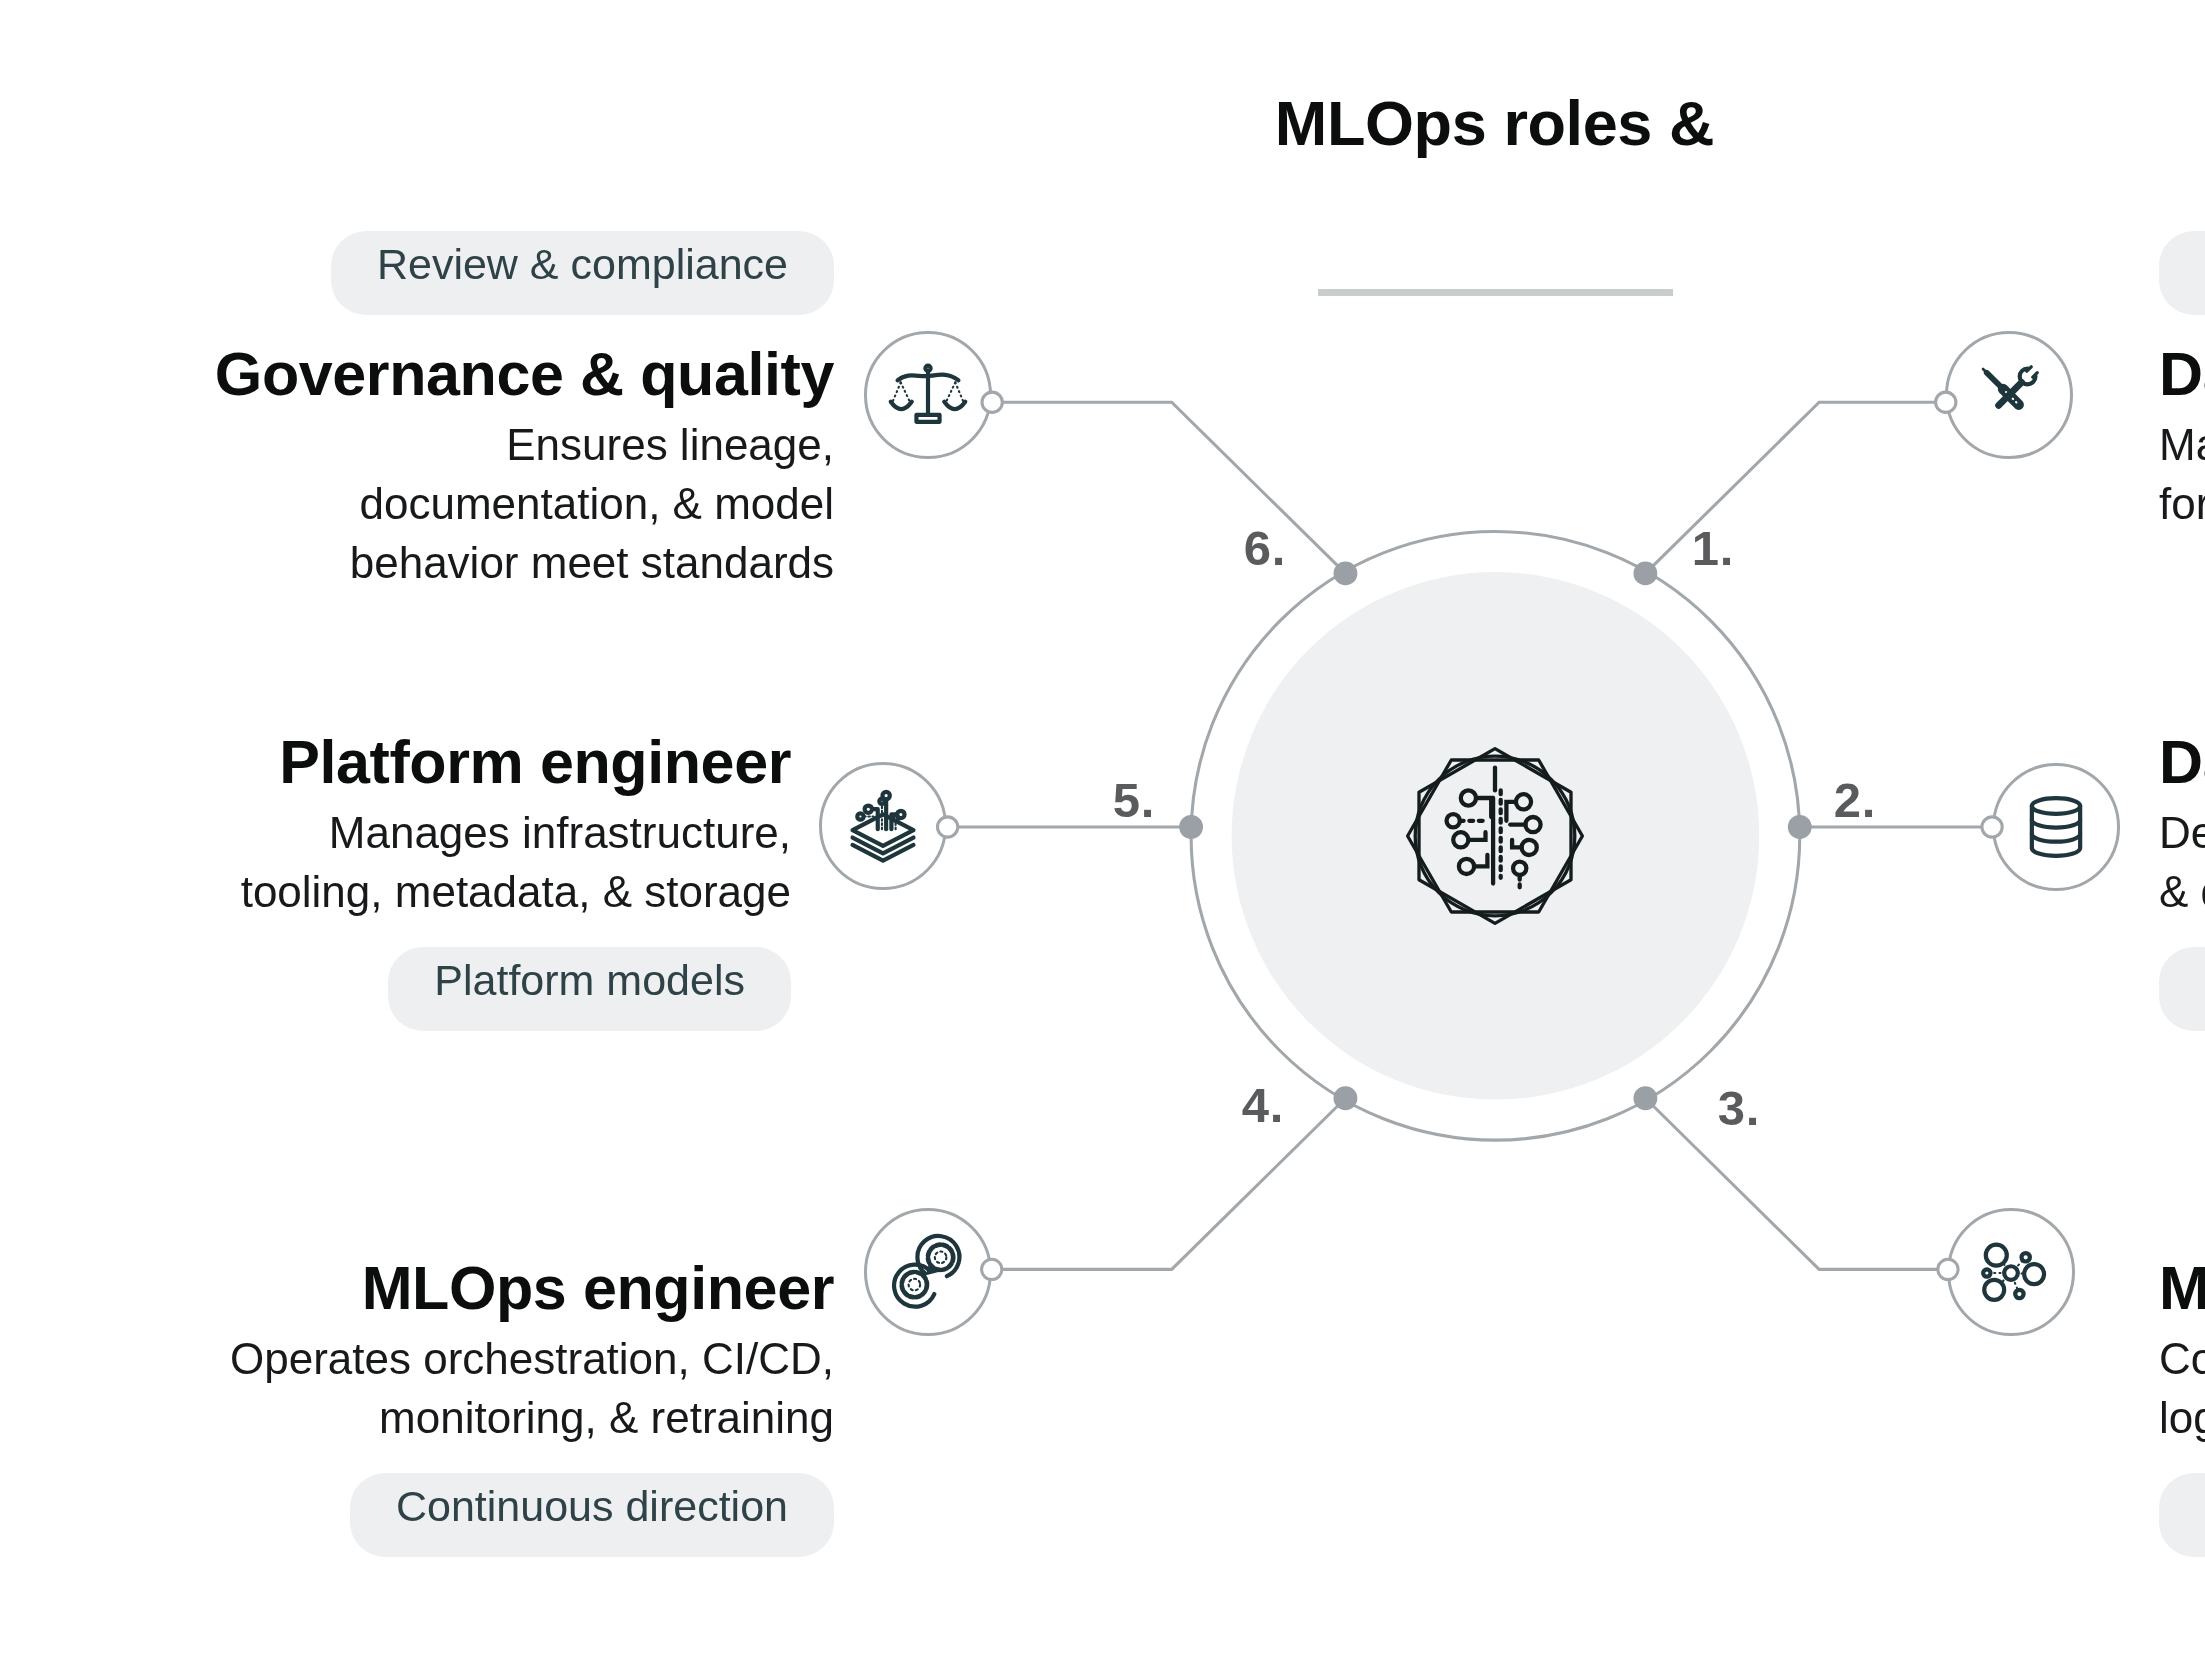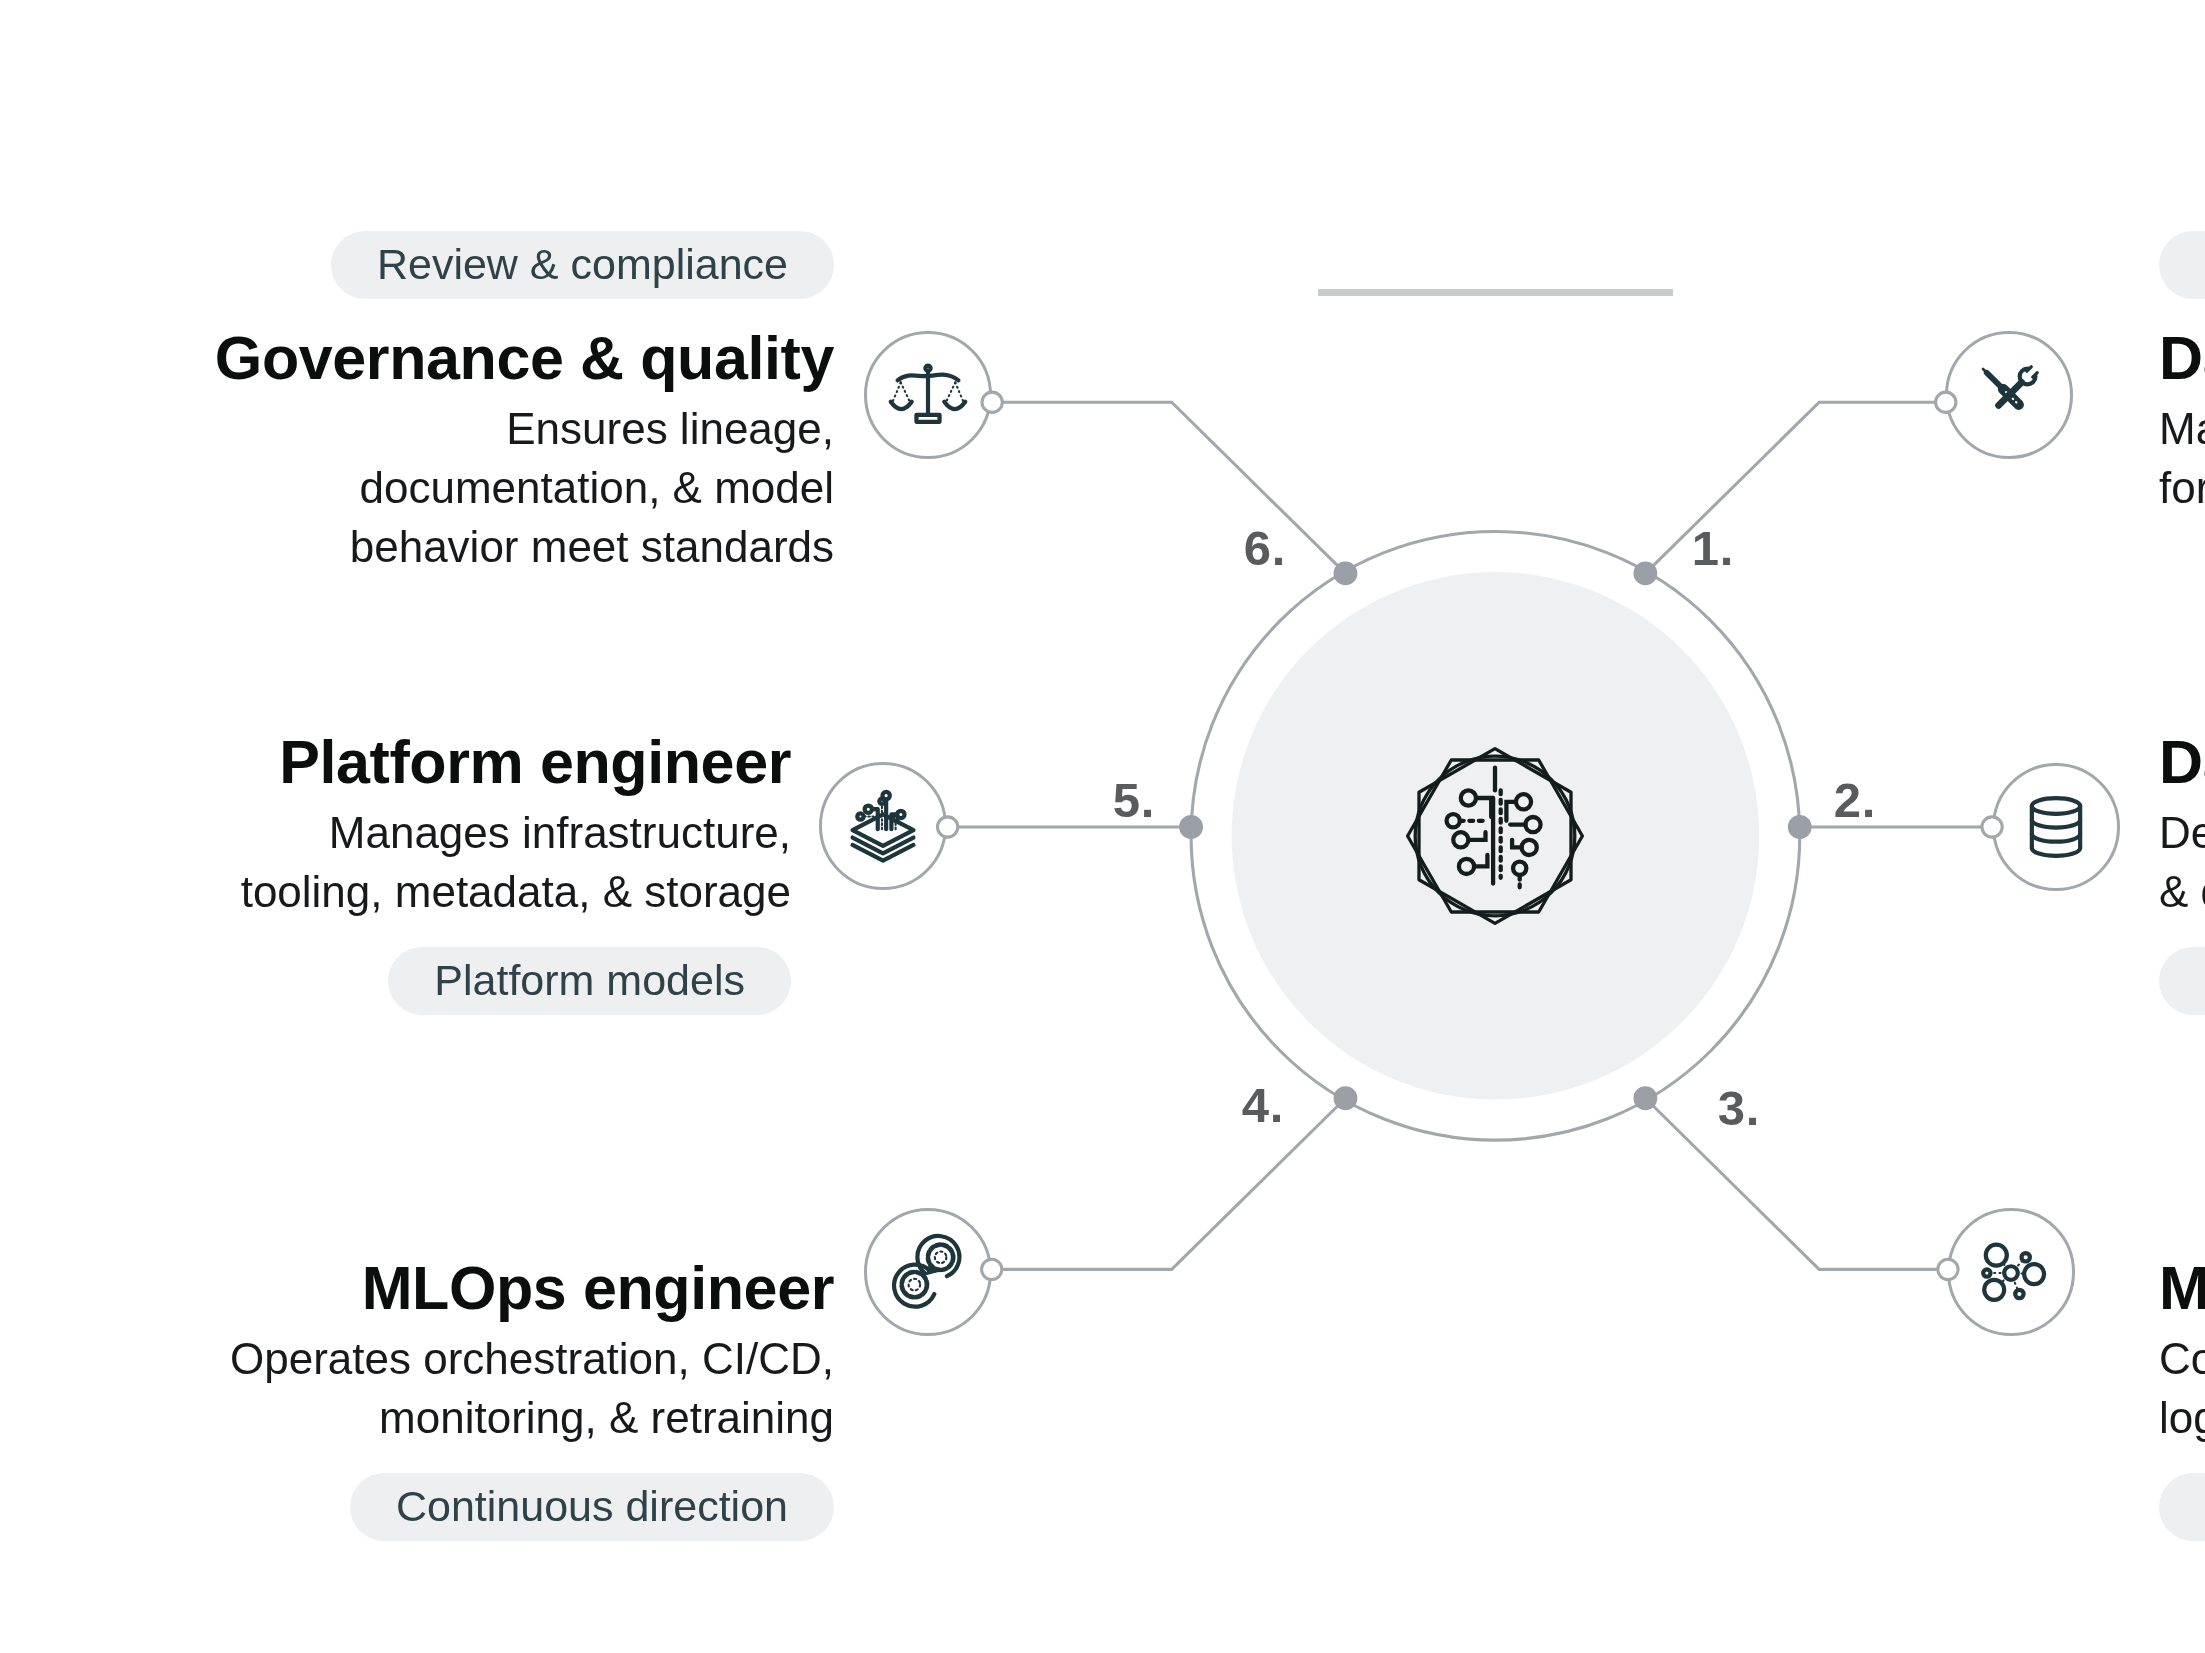--- a/index.html
+++ b/index.html
@@ -52,21 +52,21 @@
   .role-block{position:absolute;width:838px;}
   .role-block.align-right{text-align:right;}
   .role-block.align-left{text-align:left;}
   .rb-tl{right:2107px;top:231px;}
   .rb-tr{left:2159px;top:231px;}
   .rb-ml{right:2150px;top:730px;}
   .rb-mr{left:2159px;top:730px;}
   .rb-bl{right:2107px;top:1256px;}
   .rb-br{left:2159px;top:1256px;}
   .role-tag{
-    display:inline-block;height:68px;line-height:66px;
+    display:inline-block;height:84px;line-height:66px;
     padding:0 46px;border-radius:35px;
     background:#edeff0;color:#2f4247;font-size:43px;font-weight:400;
     white-space:nowrap;
   }
   .role-name{
     color:#0c0d0d;font-size:61px;font-weight:700;line-height:65px;
     letter-spacing:-0.4px;
   }
   .role-desc{
     color:#17191b;font-size:44px;font-weight:400;line-height:59px;
@@ -77,20 +77,21 @@
   .tag-bottom{margin-top:25.6px;}
   
   .role-ic{stroke:#1d353b;fill:none;stroke-width:8;stroke-linecap:round;stroke-linejoin:round;}
 </style>
 </head>
 <body>
 
 <div class="canvas">
 
   <div class="title">
+    <div>MLOps roles &amp;</div>
   </div>
   <div class="title-underline"></div>
 
   <div class="icon-circle ic-scales">
     <svg viewBox="0 0 160 160">
       <g class="role-ic">
         <path d="M22,52 C42,36 62,46 80,44 C98,42 118,36 138,52"></path>
         <path d="M80,34 V118"></path>
         <circle cx="80" cy="29" r="5"></circle>
         <rect x="58" y="118" width="44" height="13"></rect>

